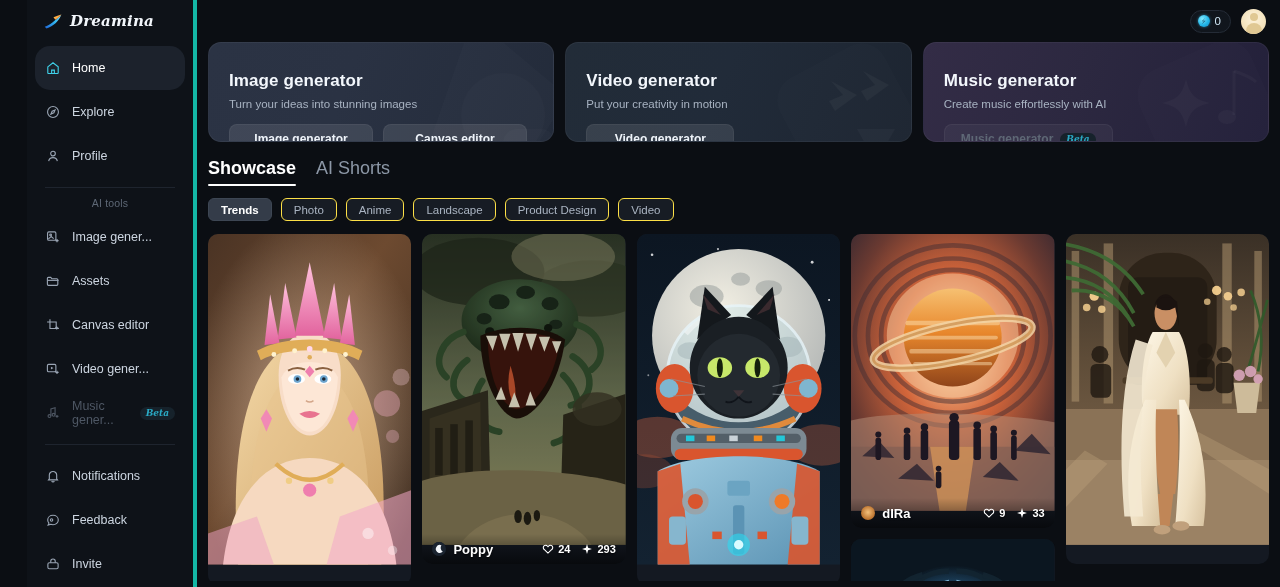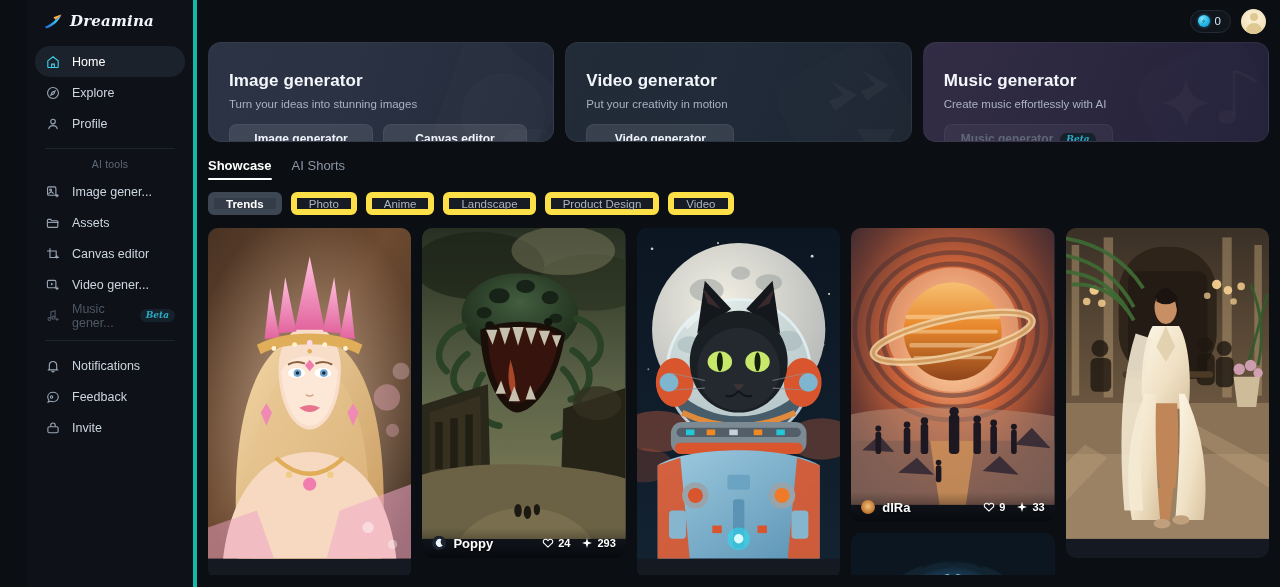--- a/index.html
+++ b/index.html
@@ -25,21 +25,21 @@
   }
   .logo-mark{ width:21px; height:21px; position:relative; flex:0 0 21px;}
   .logo-text{
     font-family:"DejaVu Serif", serif;
     font-style:italic; font-weight:bold; font-size:15px;
     letter-spacing:.2px; color:#f2f6fb;
   }
   .nav{ margin-top:4px; }
   .nav-item{
     display:flex; align-items:center; gap:11px;
-    height:31px; padding:0 10px; border-radius:15px;
+    height:44px; padding:0 10px; border-radius:15px;
     font-size:12.5px; color:#ccd5e0; cursor:pointer;
     margin-bottom:0px;
   }
   .nav-item .ico{ width:16px;height:16px;flex:0 0 16px;display:block; }
   .nav-item.active{ background:#1c222c; color:#ffffff; }
   .nav-item.disabled{ color:#4e5764; }
   .nav-sep{ height:1px; background:#1e242e; margin:9px 10px; }
   .nav-group-label{
     font-size:10.5px; color:#5d6775; padding:0 10px; margin:2px 0 6px;
     letter-spacing:.2px;
@@ -114,32 +114,32 @@
     background:rgba(255,255,255,.10); color:#eef3f9; cursor:pointer;
     border:1px solid rgba(255,255,255,.05);
   }
   .hero.h2 .hero-btn{ min-width:148px; }
   .hero-btn.disabled{ background:rgba(255,255,255,.045); color:#5e6775; cursor:default;}
   .hero-btn .beta-badge{ margin-left:0; }
   .hero-art{ position:absolute; right:-10px; top:-6px; width:210px; height:150px; opacity:.5; pointer-events:none;}
 
   
   .tabs{ display:flex; gap:20px; padding:16px 0 0 11px; }
-  .tab{ font-size:13px; color:#8c97a6; padding-bottom:7px; cursor:pointer; position:relative;}
+  .tab{ font-size:18px; color:#8c97a6; padding-bottom:7px; cursor:pointer; position:relative;}
   .tab.active{ color:#ffffff; font-weight:bold; }
   .tab.active:after{
     content:""; position:absolute; left:0; right:0; bottom:0;
     height:2px; background:#ffffff; border-radius:2px;
   }
   .pills{ display:flex; gap:9px; padding:12px 0 0 11px; }
   .pill{
     height:23px; padding:0 12px; border-radius:6px;
     display:flex;align-items:center; font-size:11.5px;
     background:#171c24; color:#aab4c2; cursor:pointer;
-    border:6px solid #fde047;
+    border:1px solid #fde047;
   }
   .pill.active{ background:#343c49; color:#ffffff; font-weight:bold; border-color:#3d4653;}
 
   
   .gallery{
     display:flex; gap:11px; padding:13px 11px 0 11px;
     height:360px; overflow:hidden;
   }
   .col{ flex:1; display:flex; flex-direction:column; gap:11px; }
   .card{

